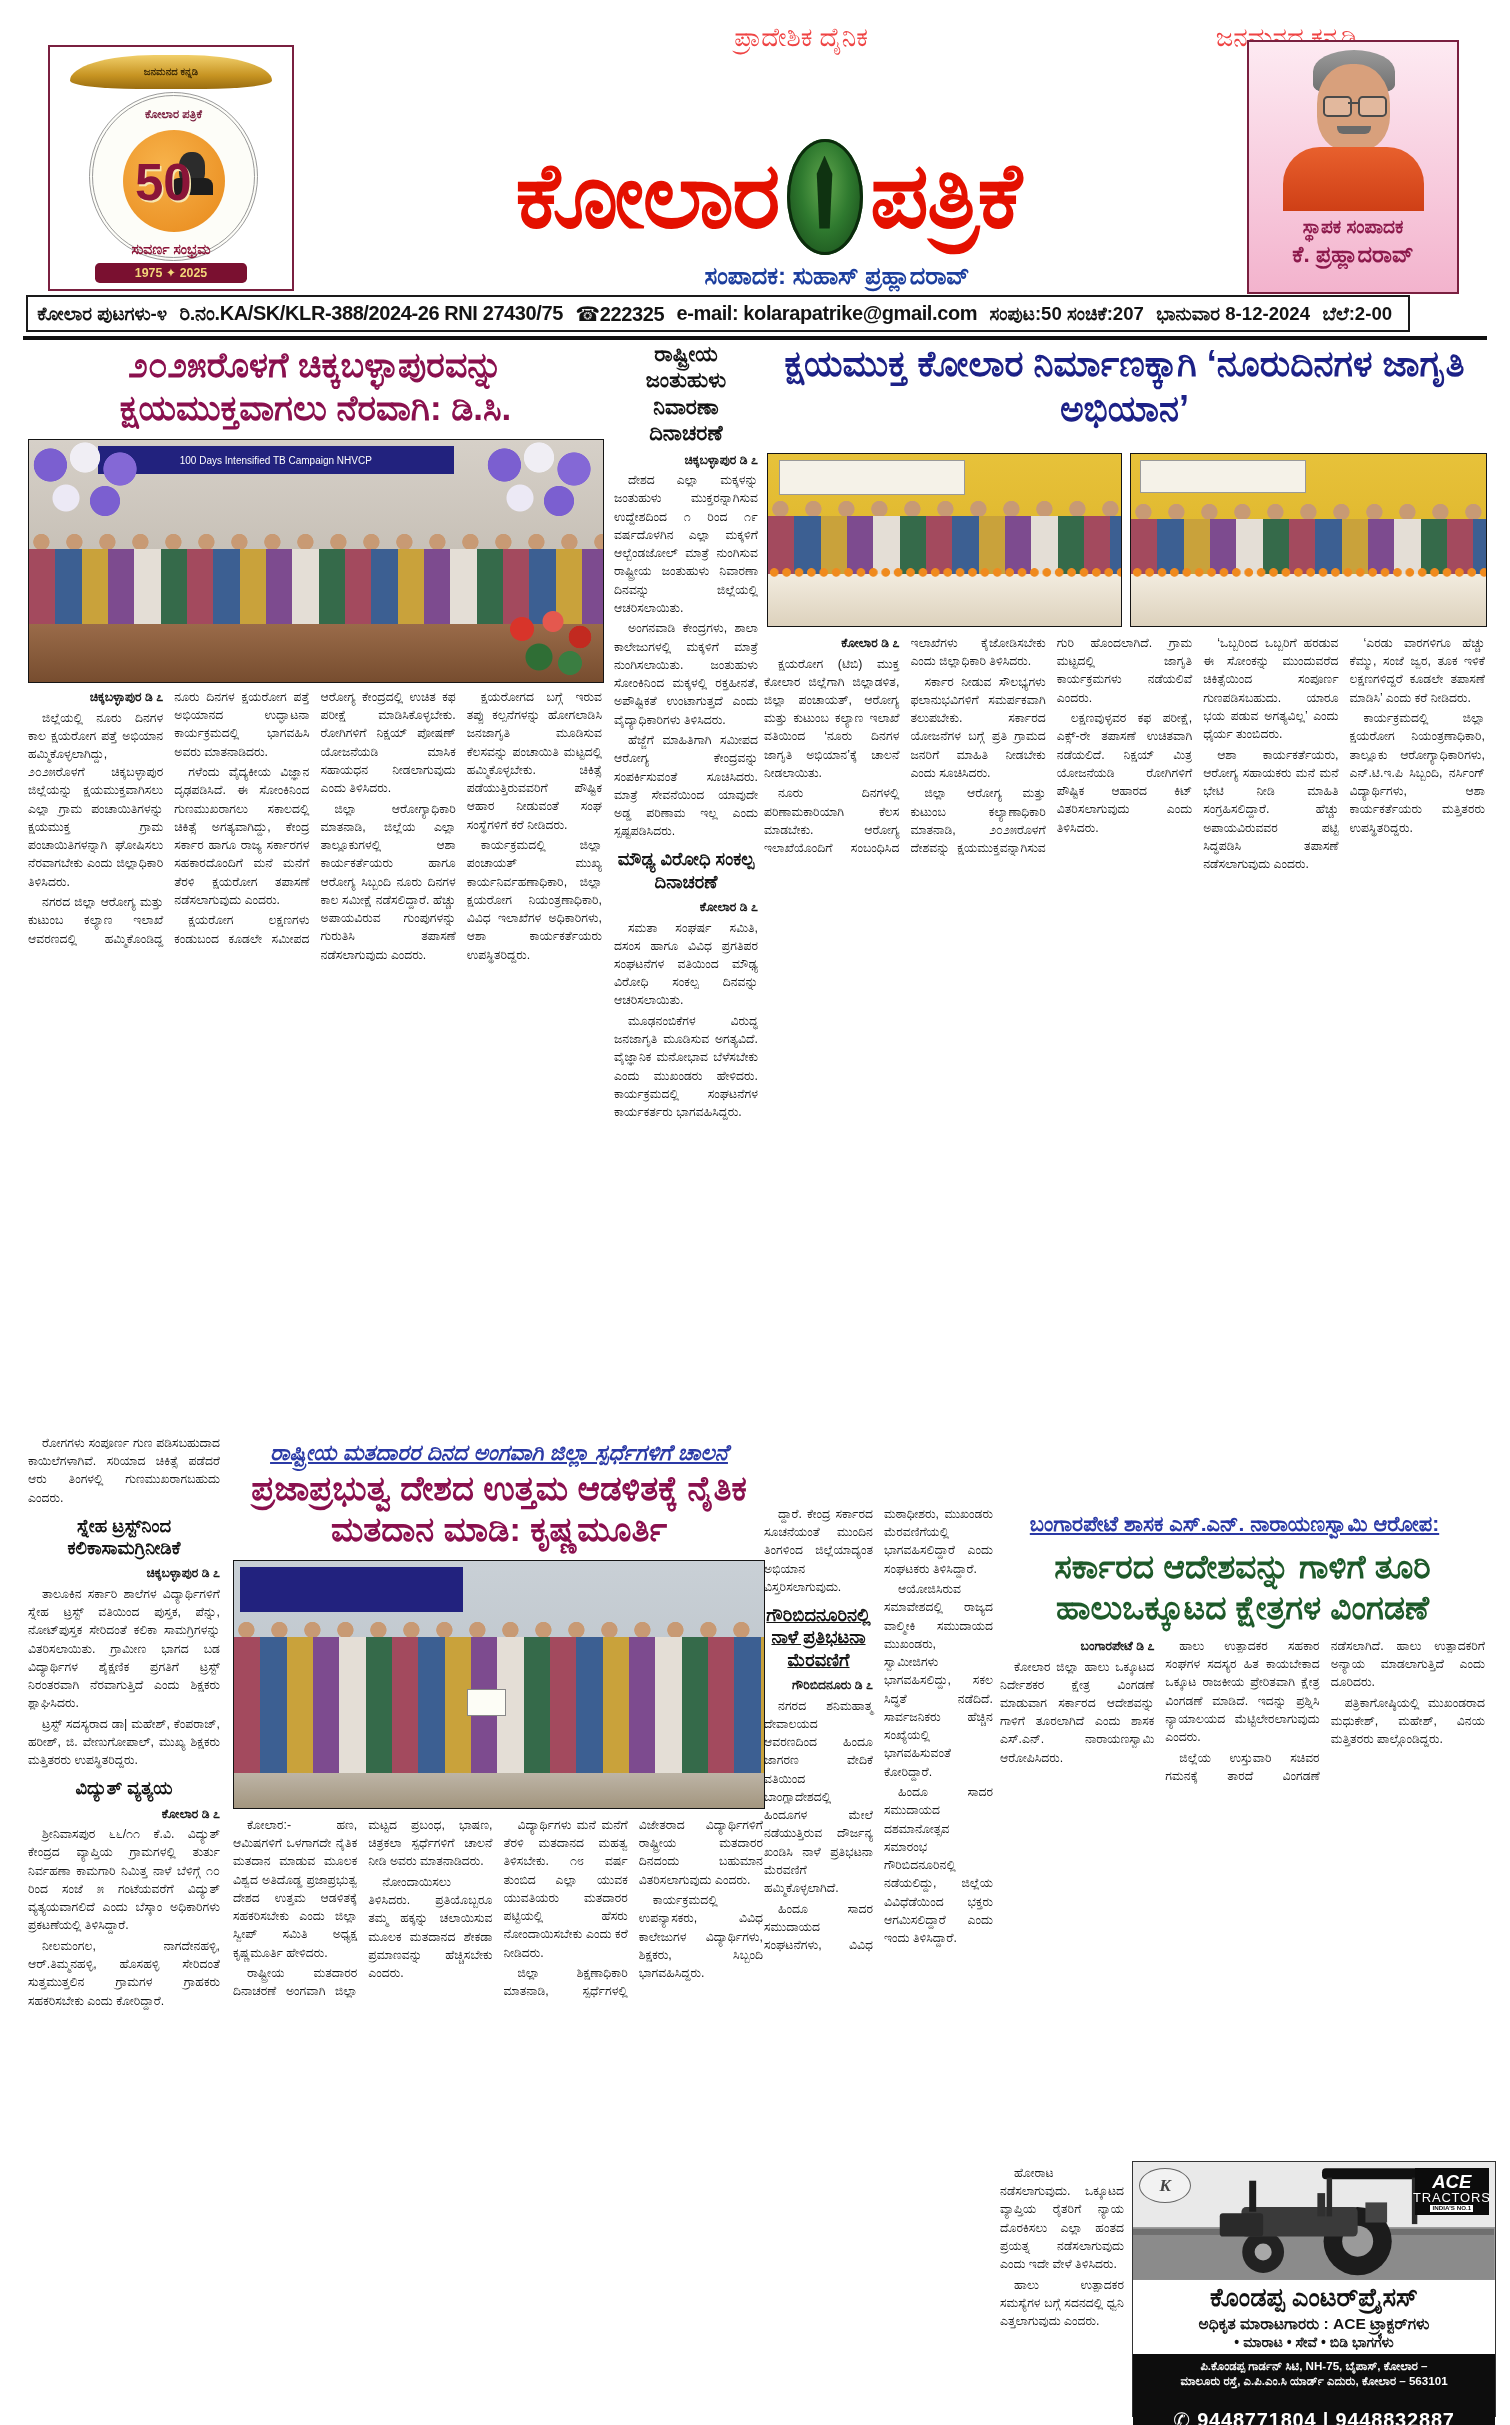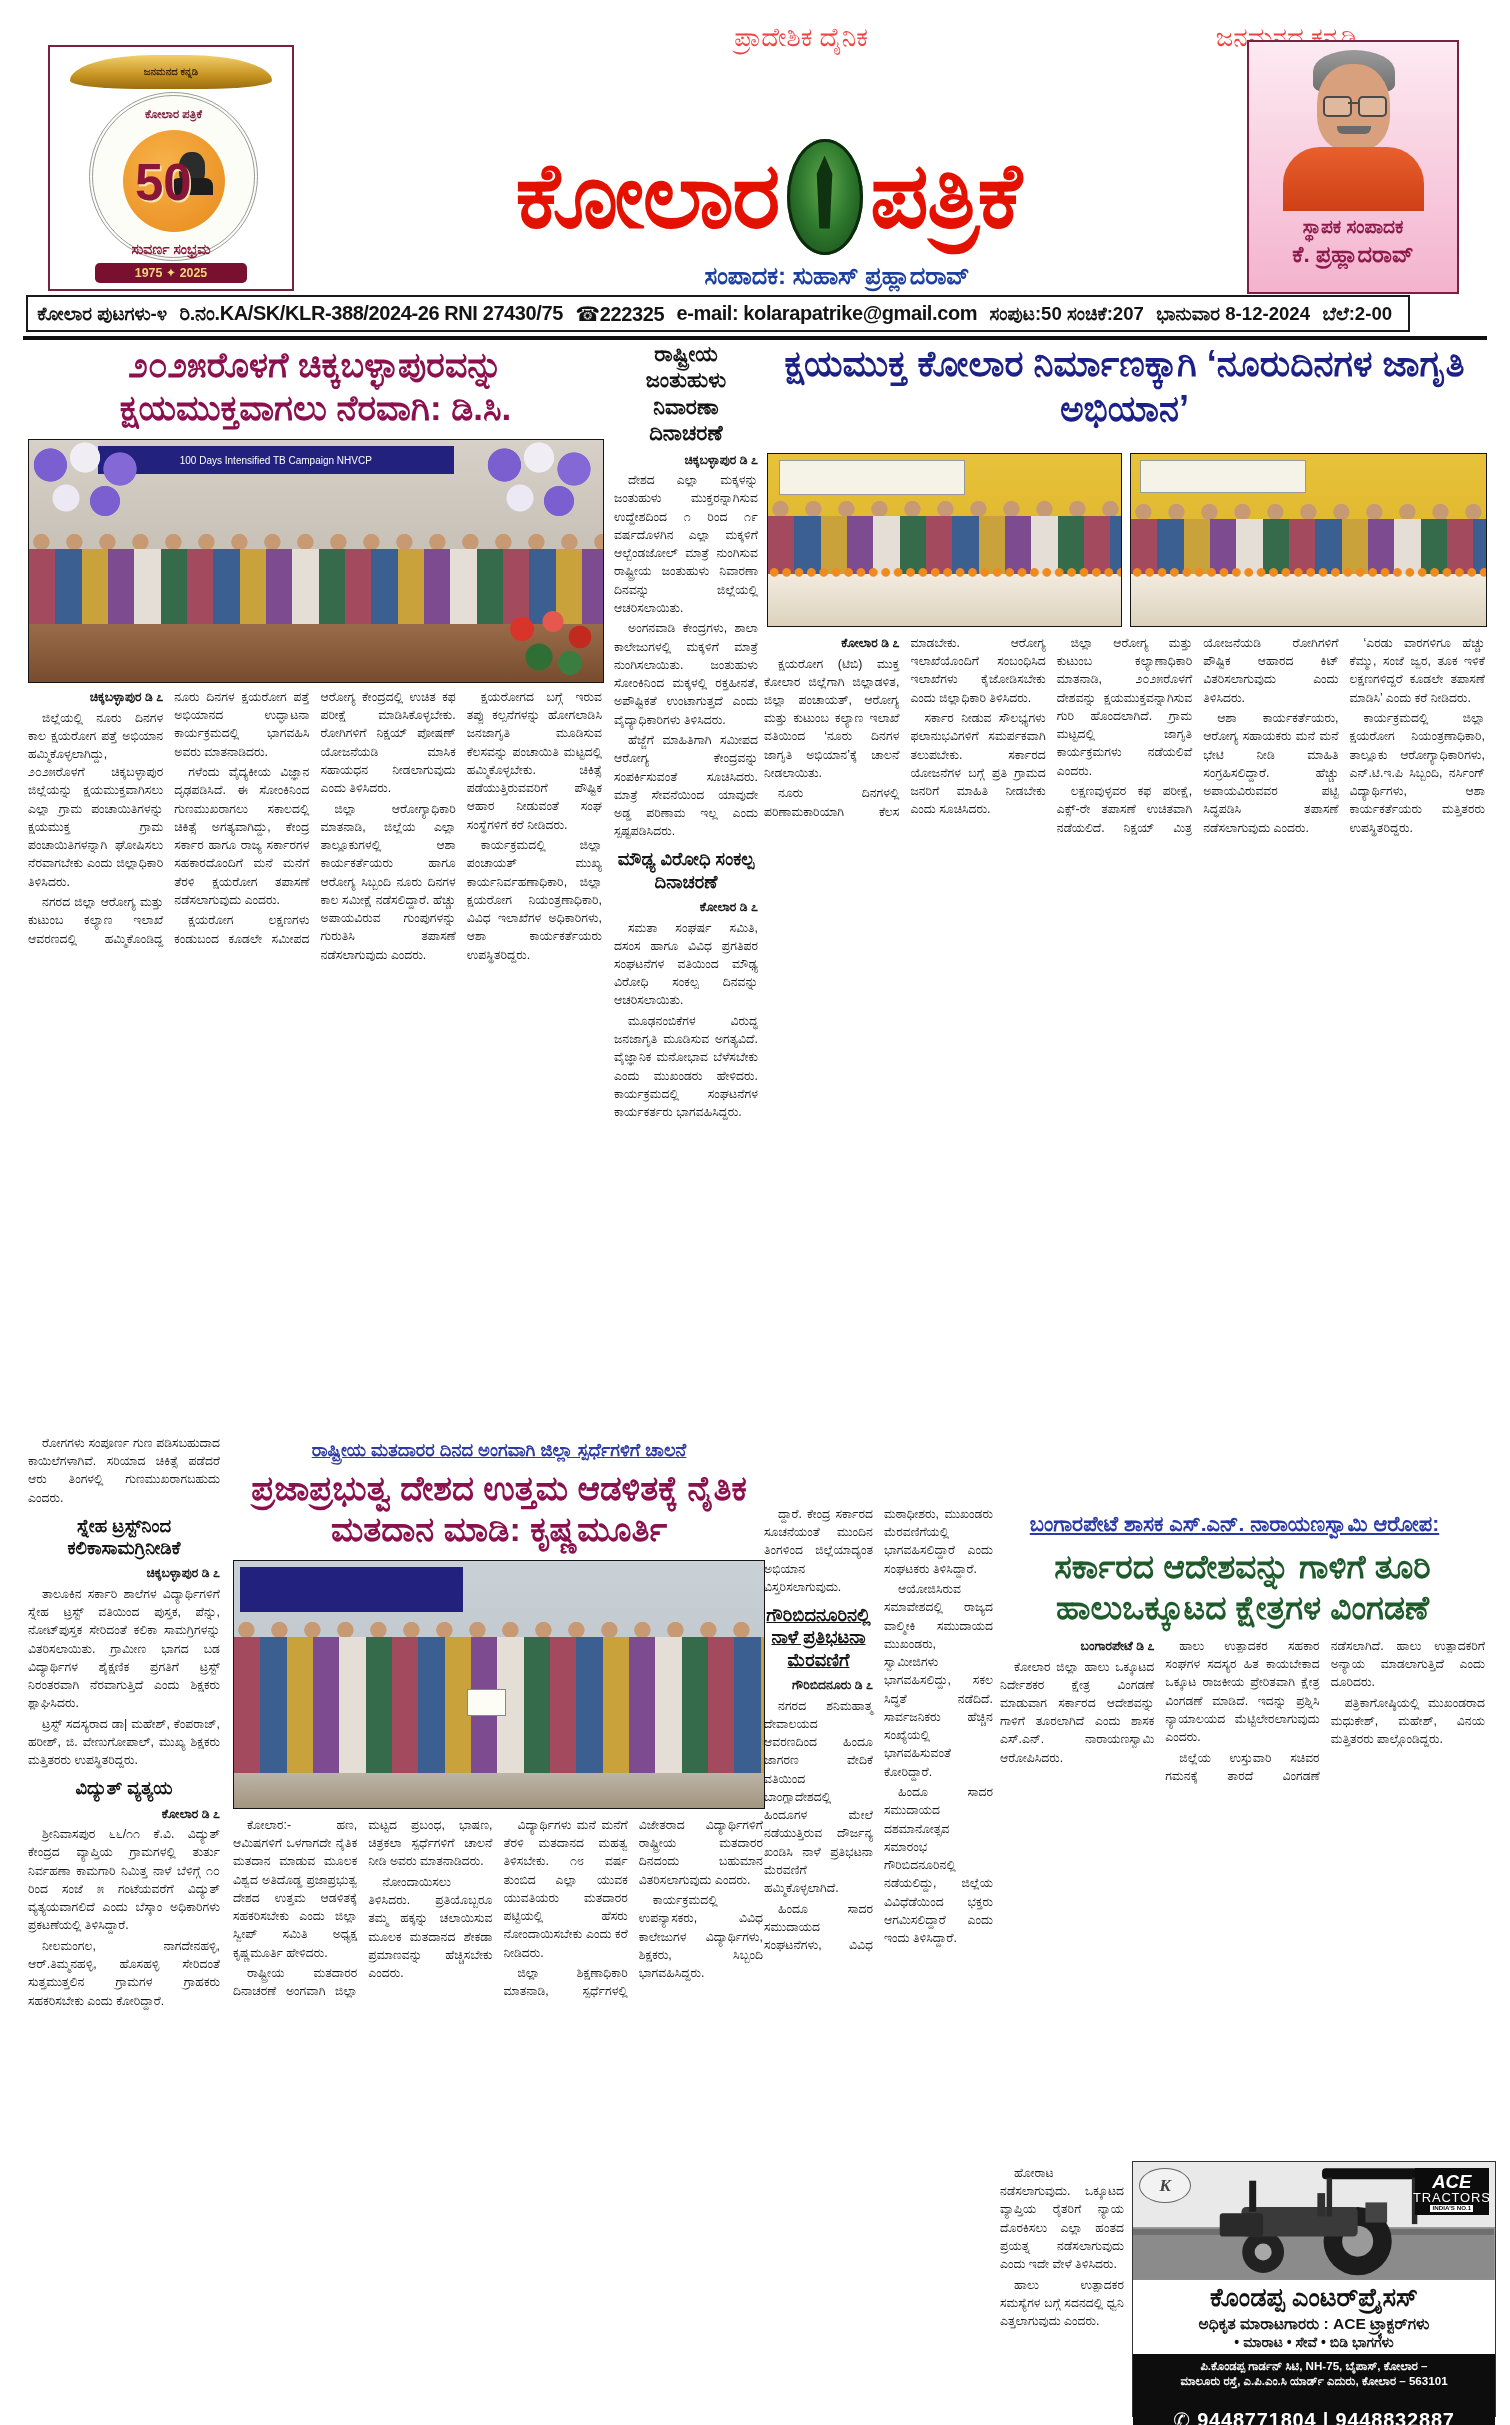--- a/index.html
+++ b/index.html
@@ -47,21 +47,21 @@
       padding:0 9.3px;gap:12.4px;font-weight:bold;white-space:nowrap;box-sizing:border-box;}
   .infobar .kn{font-size:18.6px;} .infobar .lat{font-size:20px;letter-spacing:-0.4px;}
   .rule{left:23px;top:336px;width:1464px;height:3.9px;background:#101010;}
   
   .hl{font-weight:bold;text-align:center;}
   .hl-left{left:28px;top:344px;width:575px;font-size:35px;color:#8a104e;line-height:1.22;}
   .hl-right{left:764px;top:341px;width:721px;font-size:36px;color:#1c2187;line-height:1.25;}
   .hl-voters{left:233px;top:1468px;width:532px;font-size:34px;color:#8a104e;line-height:1.2;}
   .hl-milk{left:1000px;top:1546px;width:485px;font-size:33px;color:#1e5a2a;line-height:1.25;}
   .kicker{font-weight:bold;text-align:center;color:#2b3aa6;text-decoration:underline;}
-  .kicker-voters{left:233px;top:1440px;width:532px;font-size:18px;}
+  .kicker-voters{left:233px;top:1440px;width:532px;font-size:22px;font-style:italic;}
   .kicker-milk{left:992px;top:1512px;width:485px;font-size:21px;}
   
   .bodycol{font-size:12.4px;line-height:1.47;overflow:hidden;text-align:justify;}
   .bodycol p{margin:0 0 2.3px;text-indent:14px;}
   .dateline{font-weight:bold;text-align:right;text-indent:0 !important;margin:0 0 1.6px;}
   .sub{font-weight:bold;text-align:center;font-size:18px;line-height:1.25;margin:7.8px 0 4.7px;break-inside:avoid;}
   .sub.u{text-decoration:underline;}
   .cols4{column-count:4;column-gap:11px;}
   .cols5{column-count:5;column-gap:11px;}
   .cols3{column-count:3;column-gap:11px;}
@@ -237,20 +237,21 @@
     <div class="ph-garland" style="bottom:28%;"></div>
   </div>
 
   <div class="abs bodycol cols5" style="left:764px;top:634px;width:721px;height:867px;">
     <p class="dateline">ಕೋಲಾರ ಡಿ ೭</p>
     <p>ಕ್ಷಯರೋಗ (ಟಿಬಿ) ಮುಕ್ತ ಕೋಲಾರ ಜಿಲ್ಲೆಗಾಗಿ ಜಿಲ್ಲಾಡಳಿತ, ಜಿಲ್ಲಾ ಪಂಚಾಯತ್, ಆರೋಗ್ಯ ಮತ್ತು ಕುಟುಂಬ ಕಲ್ಯಾಣ ಇಲಾಖೆ ವತಿಯಿಂದ ‘ನೂರು ದಿನಗಳ ಜಾಗೃತಿ ಅಭಿಯಾನ’ಕ್ಕೆ ಚಾಲನೆ ನೀಡಲಾಯಿತು.</p>
     <p>ನೂರು ದಿನಗಳಲ್ಲಿ ಪರಿಣಾಮಕಾರಿಯಾಗಿ ಕೆಲಸ ಮಾಡಬೇಕು. ಆರೋಗ್ಯ ಇಲಾಖೆಯೊಂದಿಗೆ ಸಂಬಂಧಿಸಿದ ಇಲಾಖೆಗಳು ಕೈಜೋಡಿಸಬೇಕು ಎಂದು ಜಿಲ್ಲಾಧಿಕಾರಿ ತಿಳಿಸಿದರು.</p>
     <p>ಸರ್ಕಾರ ನೀಡುವ ಸೌಲಭ್ಯಗಳು ಫಲಾನುಭವಿಗಳಿಗೆ ಸಮರ್ಪಕವಾಗಿ ತಲುಪಬೇಕು. ಸರ್ಕಾರದ ಯೋಜನೆಗಳ ಬಗ್ಗೆ ಪ್ರತಿ ಗ್ರಾಮದ ಜನರಿಗೆ ಮಾಹಿತಿ ನೀಡಬೇಕು ಎಂದು ಸೂಚಿಸಿದರು.</p>
     <p>ಜಿಲ್ಲಾ ಆರೋಗ್ಯ ಮತ್ತು ಕುಟುಂಬ ಕಲ್ಯಾಣಾಧಿಕಾರಿ ಮಾತನಾಡಿ, ೨೦೨೫ರೊಳಗೆ ದೇಶವನ್ನು ಕ್ಷಯಮುಕ್ತವನ್ನಾಗಿಸುವ ಗುರಿ ಹೊಂದಲಾಗಿದೆ. ಗ್ರಾಮ ಮಟ್ಟದಲ್ಲಿ ಜಾಗೃತಿ ಕಾರ್ಯಕ್ರಮಗಳು ನಡೆಯಲಿವೆ ಎಂದರು.</p>
     <p>ಲಕ್ಷಣವುಳ್ಳವರ ಕಫ ಪರೀಕ್ಷೆ, ಎಕ್ಸ್-ರೇ ತಪಾಸಣೆ ಉಚಿತವಾಗಿ ನಡೆಯಲಿದೆ. ನಿಕ್ಷಯ್ ಮಿತ್ರ ಯೋಜನೆಯಡಿ ರೋಗಿಗಳಿಗೆ ಪೌಷ್ಟಿಕ ಆಹಾರದ ಕಿಟ್ ವಿತರಿಸಲಾಗುವುದು ಎಂದು ತಿಳಿಸಿದರು.</p>
+    <p>‘ಒಬ್ಬರಿಂದ ಒಬ್ಬರಿಗೆ ಹರಡುವ ಈ ಸೋಂಕನ್ನು ಮುಂದುವರೆದ ಚಿಕಿತ್ಸೆಯಿಂದ ಸಂಪೂರ್ಣ ಗುಣಪಡಿಸಬಹುದು. ಯಾರೂ ಭಯ ಪಡುವ ಅಗತ್ಯವಿಲ್ಲ’ ಎಂದು ಧೈರ್ಯ ತುಂಬಿದರು.</p>
     <p>ಆಶಾ ಕಾರ್ಯಕರ್ತೆಯರು, ಆರೋಗ್ಯ ಸಹಾಯಕರು ಮನೆ ಮನೆ ಭೇಟಿ ನೀಡಿ ಮಾಹಿತಿ ಸಂಗ್ರಹಿಸಲಿದ್ದಾರೆ. ಹೆಚ್ಚು ಅಪಾಯವಿರುವವರ ಪಟ್ಟಿ ಸಿದ್ಧಪಡಿಸಿ ತಪಾಸಣೆ ನಡೆಸಲಾಗುವುದು ಎಂದರು.</p>
     <p>‘ಎರಡು ವಾರಗಳಿಗೂ ಹೆಚ್ಚು ಕೆಮ್ಮು, ಸಂಜೆ ಜ್ವರ, ತೂಕ ಇಳಿಕೆ ಲಕ್ಷಣಗಳಿದ್ದರೆ ಕೂಡಲೇ ತಪಾಸಣೆ ಮಾಡಿಸಿ’ ಎಂದು ಕರೆ ನೀಡಿದರು.</p>
     <p>ಕಾರ್ಯಕ್ರಮದಲ್ಲಿ ಜಿಲ್ಲಾ ಕ್ಷಯರೋಗ ನಿಯಂತ್ರಣಾಧಿಕಾರಿ, ತಾಲ್ಲೂಕು ಆರೋಗ್ಯಾಧಿಕಾರಿಗಳು, ಎನ್.ಟಿ.ಇ.ಪಿ ಸಿಬ್ಬಂದಿ, ನರ್ಸಿಂಗ್ ವಿದ್ಯಾರ್ಥಿಗಳು, ಆಶಾ ಕಾರ್ಯಕರ್ತೆಯರು ಮತ್ತಿತರರು ಉಪಸ್ಥಿತರಿದ್ದರು.</p>
   </div>
 
   <div class="abs bodycol cols2" style="left:764px;top:1505px;width:229px;height:904px;">
     <p>ದ್ದಾರೆ. ಕೇಂದ್ರ ಸರ್ಕಾರದ ಸೂಚನೆಯಂತೆ ಮುಂದಿನ ತಿಂಗಳಿಂದ ಜಿಲ್ಲೆಯಾದ್ಯಂತ ಅಭಿಯಾನ ವಿಸ್ತರಿಸಲಾಗುವುದು.</p>
     <h3 class="sub u">ಗೌರಿಬಿದನೂರಿನಲ್ಲಿ ನಾಳೆ ಪ್ರತಿಭಟನಾ ಮೆರವಣಿಗೆ</h3>
     <p class="dateline">ಗೌರಿಬಿದನೂರು ಡಿ ೭</p>
     <p>ನಗರದ ಶನಿಮಹಾತ್ಮ ದೇವಾಲಯದ ಆವರಣದಿಂದ ಹಿಂದೂ ಜಾಗರಣ ವೇದಿಕೆ ವತಿಯಿಂದ ಬಾಂಗ್ಲಾದೇಶದಲ್ಲಿ ಹಿಂದೂಗಳ ಮೇಲೆ ನಡೆಯುತ್ತಿರುವ ದೌರ್ಜನ್ಯ ಖಂಡಿಸಿ ನಾಳೆ ಪ್ರತಿಭಟನಾ ಮೆರವಣಿಗೆ ಹಮ್ಮಿಕೊಳ್ಳಲಾಗಿದೆ.</p>

